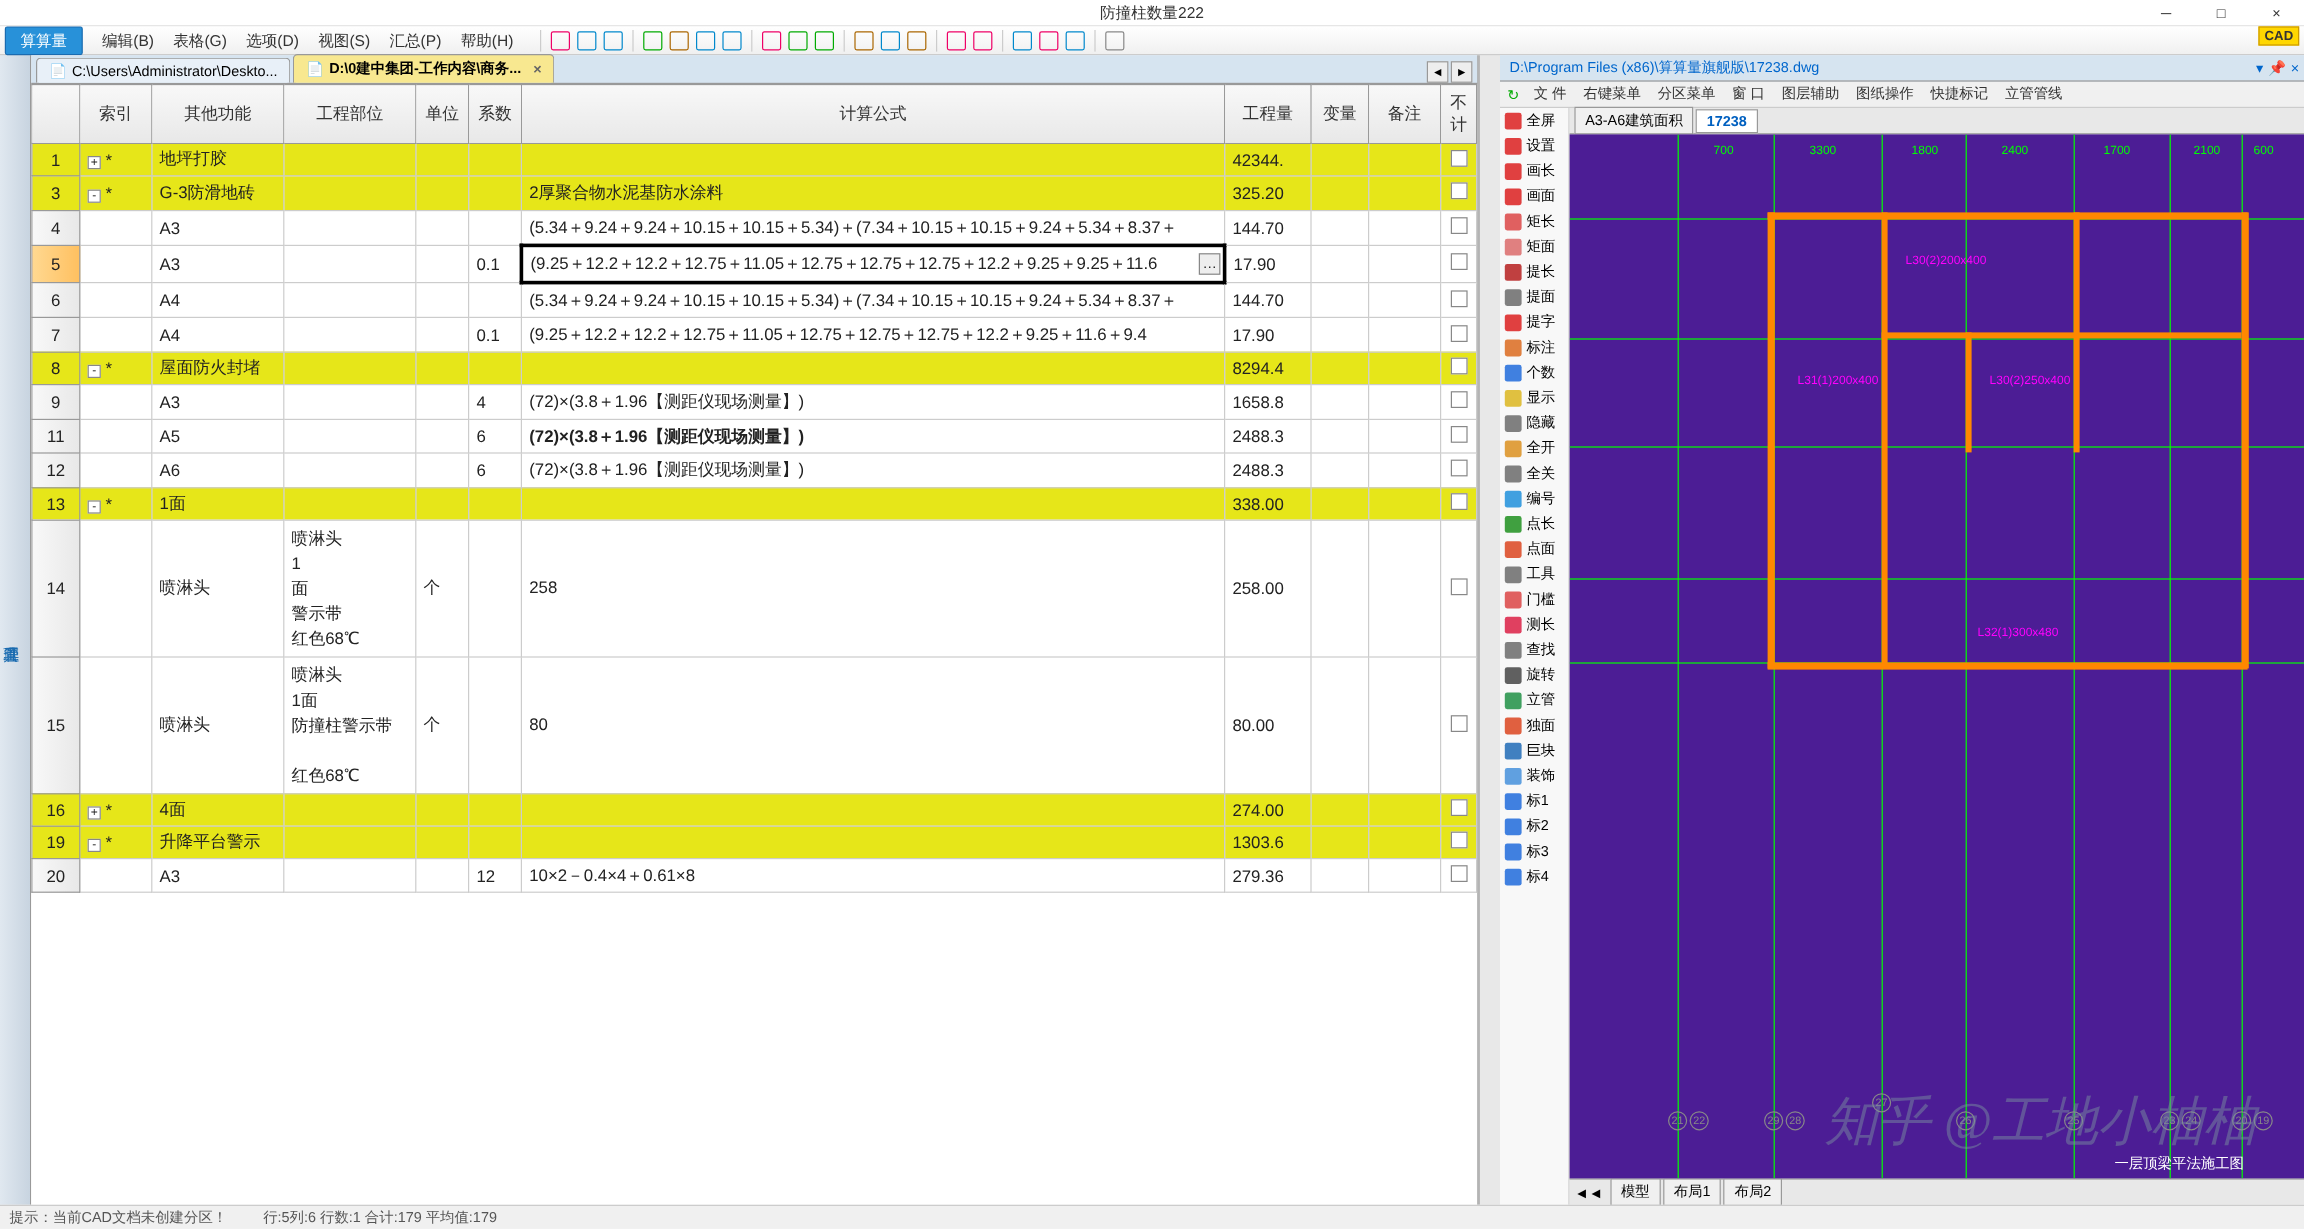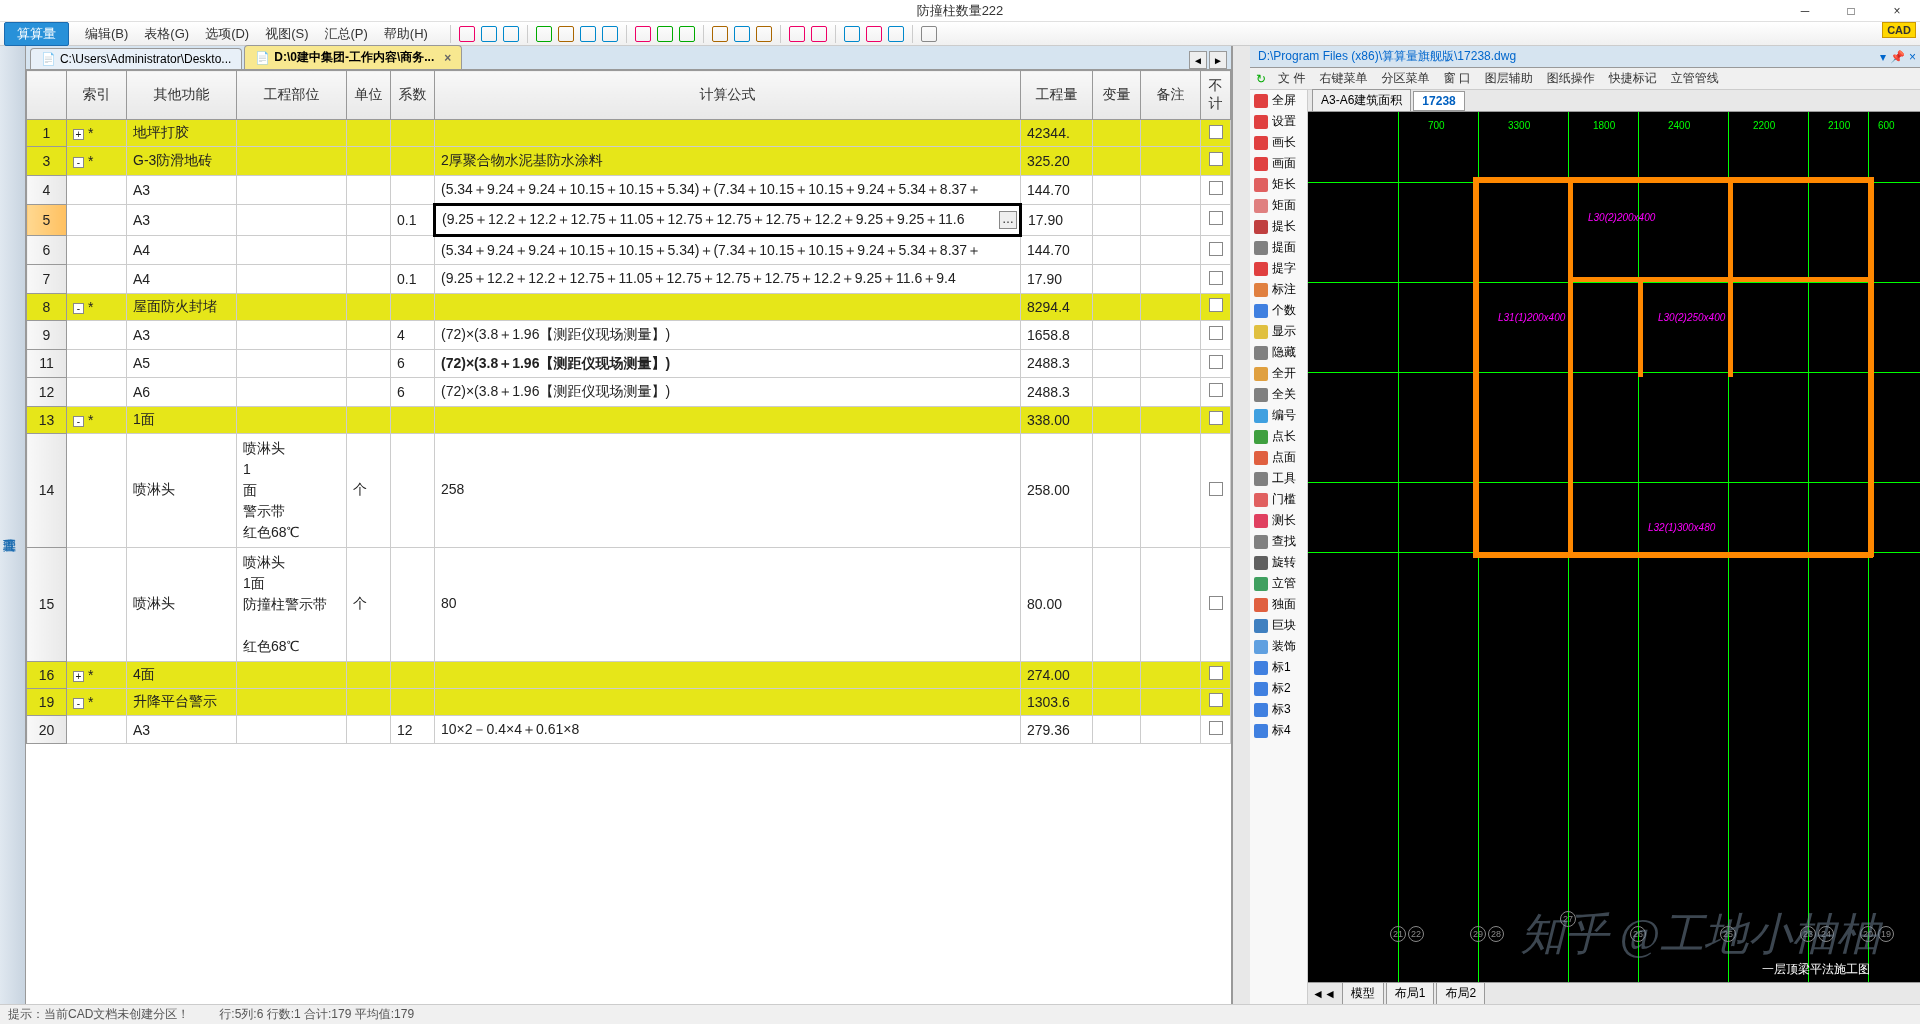--- a/index.html
+++ b/index.html
@@ -47,26 +47,26 @@
 .rp-mi { padding:1px 6px; font-size:12px; color:#333; cursor:pointer; }
 .rp-sub { height:20px; padding:2px 8px; font-size:12px; color:#333; border-bottom:1px solid #ccc; }
 .rp-body { flex:1; display:flex; }
 .rp-tools { width:58px; background:#f8f8f8; border-right:1px solid #ccc; overflow-y:auto; }
 .rp-tool { display:flex; align-items:center; gap:4px; padding:2px 4px; font-size:12px; cursor:pointer; }
 .rp-tool .ico { width:14px; height:14px; display:inline-block; border-radius:2px; }
 .rp-canvas-area { flex:1; display:flex; flex-direction:column; }
 .rp-tabs { height:22px; background:#e8e8e8; display:flex; align-items:center; padding:0 4px; border-bottom:1px solid #999; }
 .rp-tab { padding:2px 8px; border:1px solid #999; background:#f0f0f0; margin-right:2px; font-size:12px; cursor:pointer; }
 .rp-tab.active { background:#fff; color:#0060c0; font-weight:bold; }
-.cad-canvas { flex:1; background:#000000; position:relative; overflow:hidden; }
+.cad-canvas { flex:1; background:#4c1d95; position:relative; overflow:hidden; }
 .cad-line-h { position:absolute; height:1px; background:#0f0; }
 .cad-line-v { position:absolute; width:1px; background:#0f0; }
 .cad-wall { position:absolute; background:#ff8800; }
 .cad-txt { position:absolute; color:#0f0; font-size:10px; }
-.cad-txt.mag { color:#f0f;font-style:italic; }
+.cad-txt.mag { color:#f0f; }
 .cad-circ { position:absolute; border:1px solid #888; border-radius:50%; width:16px; height:16px; color:#888; font-size:9px; text-align:center; line-height:14px; }
 .cad-title { position:absolute; color:#fff; font-size:12px; bottom:4px; right:50px; }
 .cad-status { height:18px; background:#333; color:#ccc; font-size:11px; padding:1px 8px; display:flex; gap:10px; }
 .cad-btabs { height:22px; background:#e8e8e8; display:flex; align-items:center; padding:0 4px; border-top:1px solid #999; }
 .statusbar { height:20px; background:#f0f0f0; border-top:1px solid #ccc; display:flex; align-items:center; padding:0 8px; font-size:12px; color:#555; gap:30px; position:absolute; bottom:0; width:100%; }
 .watermark { position:absolute; right:40px; bottom:60px; font-size:44px; color:rgba(120,140,160,0.5); font-style:italic; font-family:"KaiTi",serif; pointer-events:none; z-index:100; }
 </style>
 </head>
 <body>
 
@@ -544,21 +544,21 @@
           <div class="cad-wall" style="left:560px;top:65px;width:6px;height:380px"></div>
           <div class="cad-wall" style="left:260px;top:165px;width:300px;height:5px"></div>
           <div class="cad-wall" style="left:260px;top:65px;width:5px;height:380px"></div>
           <div class="cad-wall" style="left:330px;top:165px;width:5px;height:100px"></div>
           <div class="cad-wall" style="left:420px;top:65px;width:5px;height:200px"></div>
 
           <span class="cad-txt" style="top:8px;left:120px">700</span>
           <span class="cad-txt" style="top:8px;left:200px">3300</span>
           <span class="cad-txt" style="top:8px;left:285px">1800</span>
           <span class="cad-txt" style="top:8px;left:360px">2400</span>
-          <span class="cad-txt" style="top:8px;left:445px">2200</span>
+          <span class="cad-txt" style="top:8px;left:445px">1700</span>
           <span class="cad-txt" style="top:8px;left:520px">2100</span>
           <span class="cad-txt" style="top:8px;left:570px">600</span>
 
           <span class="cad-txt mag" style="top:100px;left:280px">L30(2)200x400</span>
           <span class="cad-txt mag" style="top:200px;left:190px">L31(1)200x400</span>
           <span class="cad-txt mag" style="top:200px;left:350px">L30(2)250x400</span>
           <span class="cad-txt mag" style="top:410px;left:340px">L32(1)300x480</span>
 
           <div class="cad-circ" style="bottom:40px;left:82px">21</div>
           <div class="cad-circ" style="bottom:40px;left:100px">22</div>

